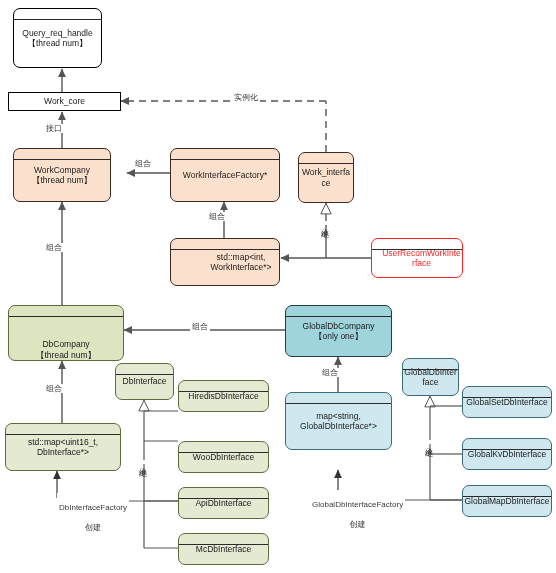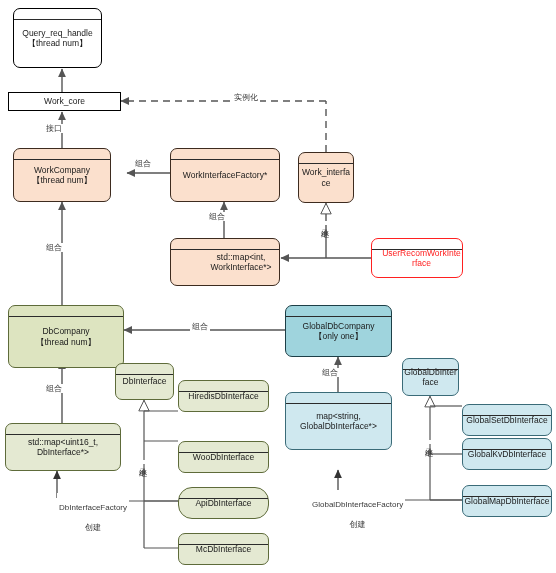--- a/index.html
+++ b/index.html
@@ -129,21 +129,21 @@
     <div class="lbl">
       <span>std::map&lt;int,</span><br>
       <span>WorkInterface*&gt;</span>
     </div>
   </div>
 
   <div class="node rounded hdr red overflow" style="left:371px;top:238px;width:92px;height:40px;padding-left:9px;">
     <div class="lbl">UserRecomWorkInterface</div>
   </div>
 
-  <div class="node rounded hdr green" style="left:8px;top:305px;width:116px;height:63px;">
+  <div class="node rounded hdr green" style="left:8px;top:305px;width:116px;height:56px;align-items:flex-end;">
     <div class="lbl">
       <span>DbCompany</span><br>
       <span>【thread num】</span>
     </div>
   </div>
 
   <div class="node rounded hdr blue" style="left:285px;top:305px;width:107px;height:52px;">
     <div class="lbl">
       <span>GlobalDbCompany</span><br>
       <span>【only one】</span>
@@ -173,29 +173,29 @@
   </div>
 
   <div class="node rounded hdr lightgreen" style="left:178px;top:380px;width:91px;height:32px;">
     <div class="lbl">HiredisDbInterface</div>
   </div>
 
   <div class="node rounded hdr lightgreen" style="left:178px;top:441px;width:91px;height:32px;">
     <div class="lbl">WooDbInterface</div>
   </div>
 
-  <div class="node rounded hdr lightgreen" style="left:178px;top:487px;width:91px;height:32px;border-radius:14px;">
+  <div class="node rounded hdr lightgreen" style="left:178px;top:487px;width:91px;height:32px;">
     <div class="lbl">ApiDbInterface</div>
   </div>
 
   <div class="node rounded hdr lightgreen" style="left:178px;top:533px;width:91px;height:32px;">
     <div class="lbl">McDbInterface</div>
   </div>
 
-  <div class="node rounded hdr lightblue" style="left:462px;top:404px;width:90px;height:32px;">
+  <div class="node rounded hdr lightblue" style="left:462px;top:386px;width:90px;height:32px;">
     <div class="lbl">GlobalSetDbInterface</div>
   </div>
 
   <div class="node rounded hdr lightblue" style="left:462px;top:438px;width:90px;height:32px;">
     <div class="lbl">GlobalKvDbInterface</div>
   </div>
 
   <div class="node rounded hdr lightblue" style="left:462px;top:485px;width:90px;height:32px;">
     <div class="lbl">GlobalMapDbInterface</div>
   </div>

